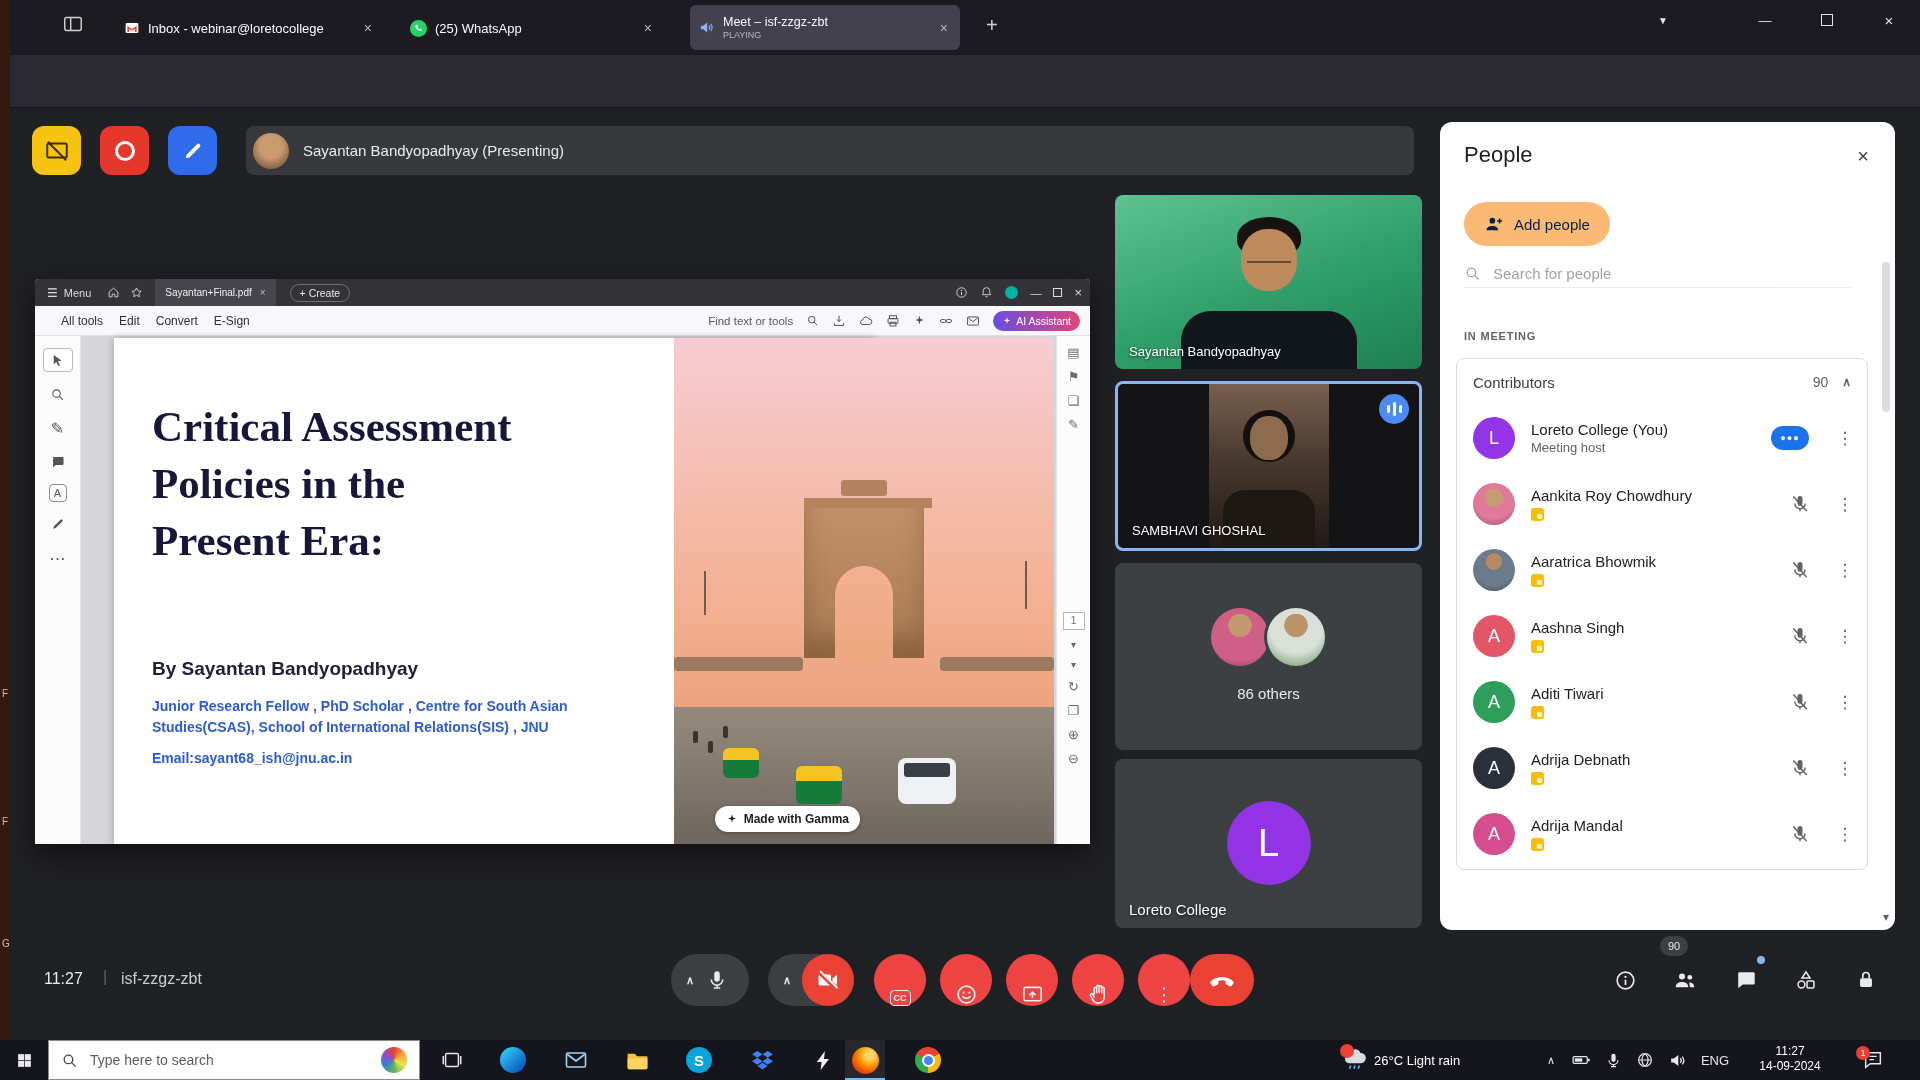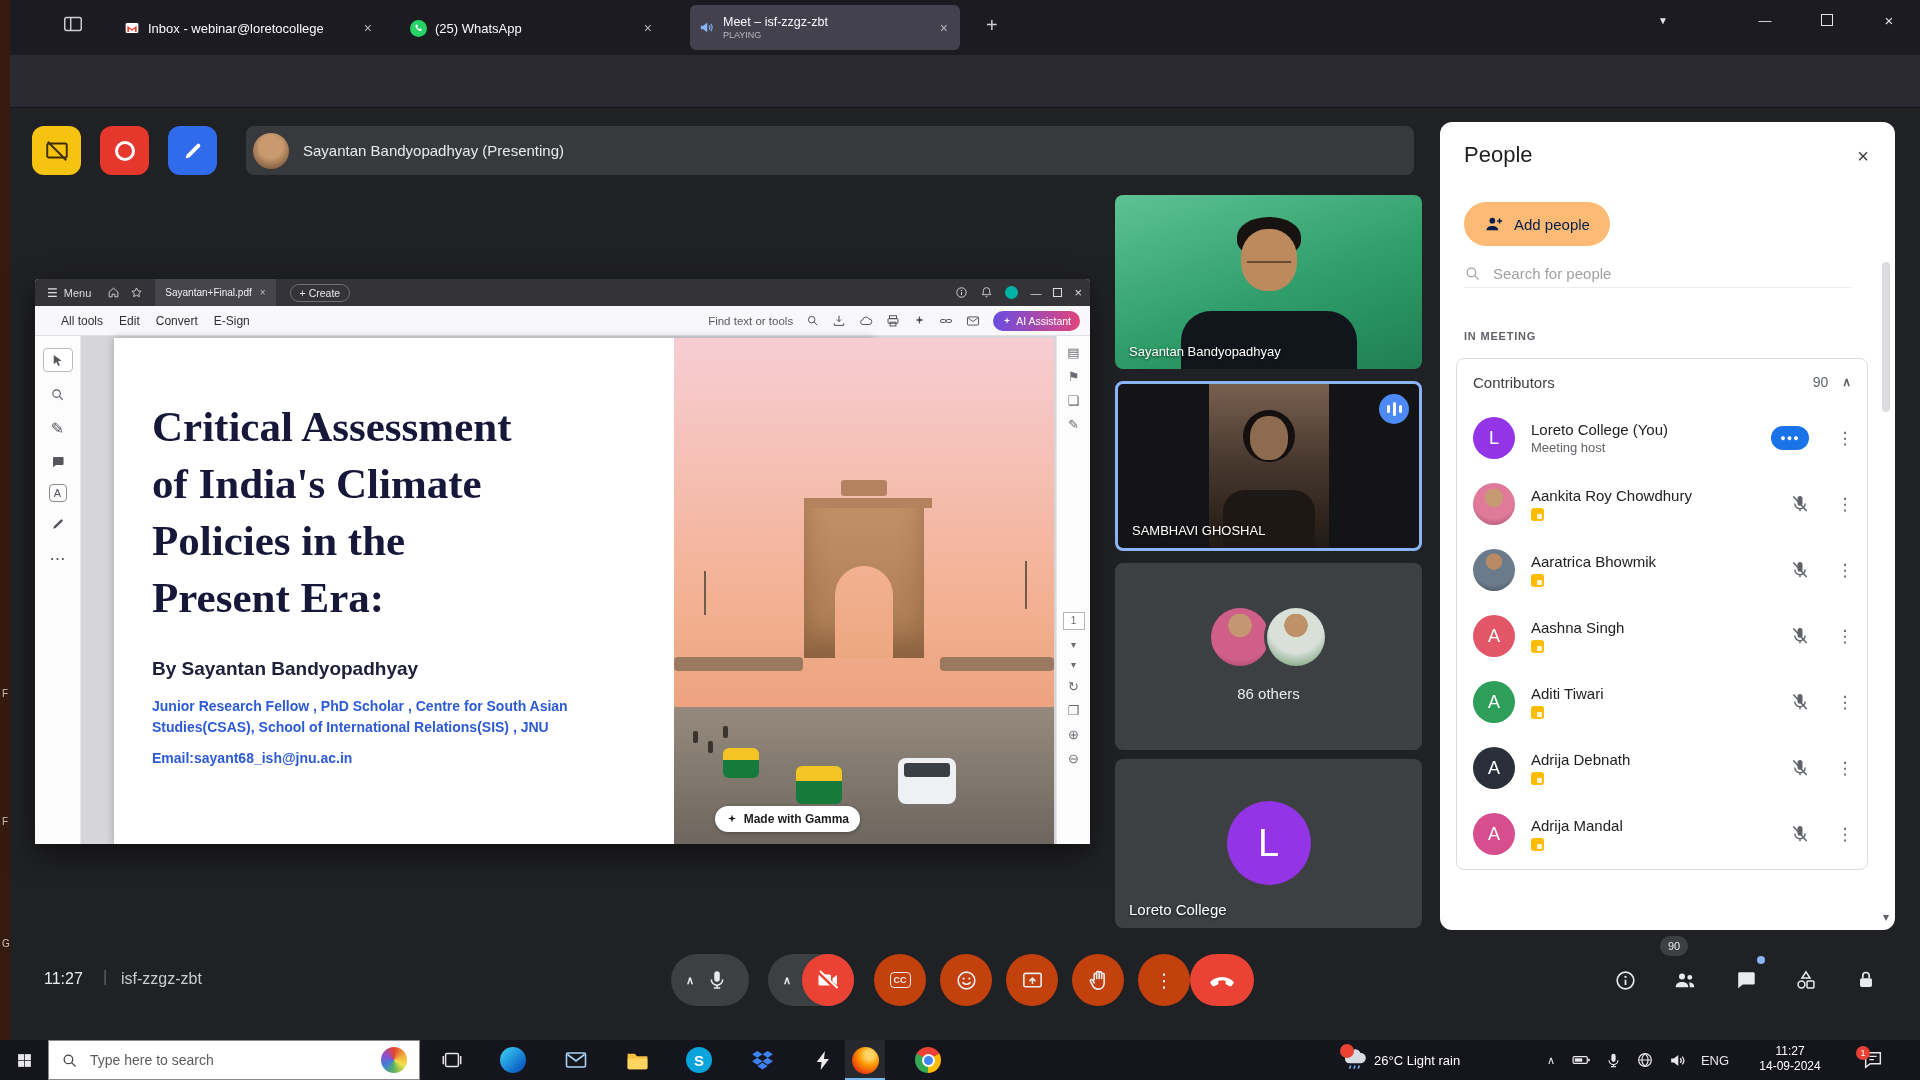--- a/index.html
+++ b/index.html
@@ -105,21 +105,21 @@
 .pavt.ph2{background:radial-gradient(circle at 50% 30%,#b88a64 22%,#6b7b8c 23% 65%,#39434e 100%)}
 .pinfo{flex:1;margin-left:16px;min-width:0}
 .pname{font-size:15px;color:#202124;white-space:nowrap;overflow:hidden}
 .psub{font-size:13px;color:#5f6368;margin-top:2px}
 .pbadge{width:13px;height:13px;border-radius:3px;background:#fbbc04;margin-top:4px;position:relative}
 .pbadge:after{content:"";position:absolute;right:2px;bottom:2px;width:5px;height:5px;background:#fff7d6;border-radius:1px}
 .hostpill{width:38px;height:24px;border-radius:12px;background:#1a73e8;color:#fff;display:flex;align-items:center;justify-content:center;font-size:9px;letter-spacing:1px;margin-right:22px}
 .pmic{width:34px;display:flex;justify-content:center;color:#5f6368;margin-right:14px}
 .pkebab{width:28px;text-align:center;color:#5f6368;font-size:17px}
 
-.cbtn{position:absolute;top:954px;width:52px;height:52px;border-radius:50%;background:#c2410c;display:flex;align-items:center;justify-content:center;color:#e8eaed}
+.cbtn{position:absolute;top:954px;width:52px;height:52px;border-radius:50%;background:#ef4444;display:flex;align-items:flex-end;justify-content:center;color:#e8eaed}
 .grouppill{position:absolute;top:954px;height:52px;border-radius:26px;background:#3c4043;display:flex;align-items:center;color:#e8eaed}
 .chev{font-size:11px;font-weight:bold}
 #endbtn{position:absolute;left:1190px;top:954px;width:64px;height:52px;border-radius:26px;background:#ea4335;display:flex;align-items:center;justify-content:center;color:#fff}
 .ricon{position:absolute;top:960px;width:40px;height:40px;display:flex;align-items:center;justify-content:center;color:#e8eaed}
 #pplbadge{position:absolute;left:1660px;top:936px;height:20px;border-radius:10px;background:#3c4043;color:#e8eaed;font-size:11px;display:flex;align-items:center;padding:0 8px}
 #chatdot{position:absolute;left:1757px;top:956px;width:8px;height:8px;border-radius:50%;background:#8ab4f8}
 #ftime{position:absolute;left:44px;top:970px;font-size:16px;color:#e8eaed}
 #fsep{position:absolute;left:103px;top:968px;color:#5f6368;font-size:16px}
 #fcode{position:absolute;left:121px;top:970px;font-size:16px;color:#c9cdd1}
 
@@ -606,21 +606,20 @@
         <div class="ri" style="font-size:10px">▾</div>
         <div class="ri">↻</div>
         <div class="ri">❐</div>
         <div class="ri">⊕</div>
         <div class="ri">⊖</div>
       </div>
 
       <div id="page">
         <div class="s-title">
           <div>Critical Assessment</div>
-          <div>of India's Climate</div>
           <div>Policies in the</div>
           <div>Present Era:</div>
         </div>
         <div class="s-by">By Sayantan Bandyopadhyay</div>
         <div class="s-aff">Junior Research Fellow , PhD Scholar , Centre for South Asian Studies(CSAS), School of International Relations(SIS) , JNU</div>
         <div class="s-email">Email:sayant68_ish@jnu.ac.in</div>
 
         <div id="photo">
           <div class="sky"></div>
           <div class="tline" style="left:0;width:34%"></div>

